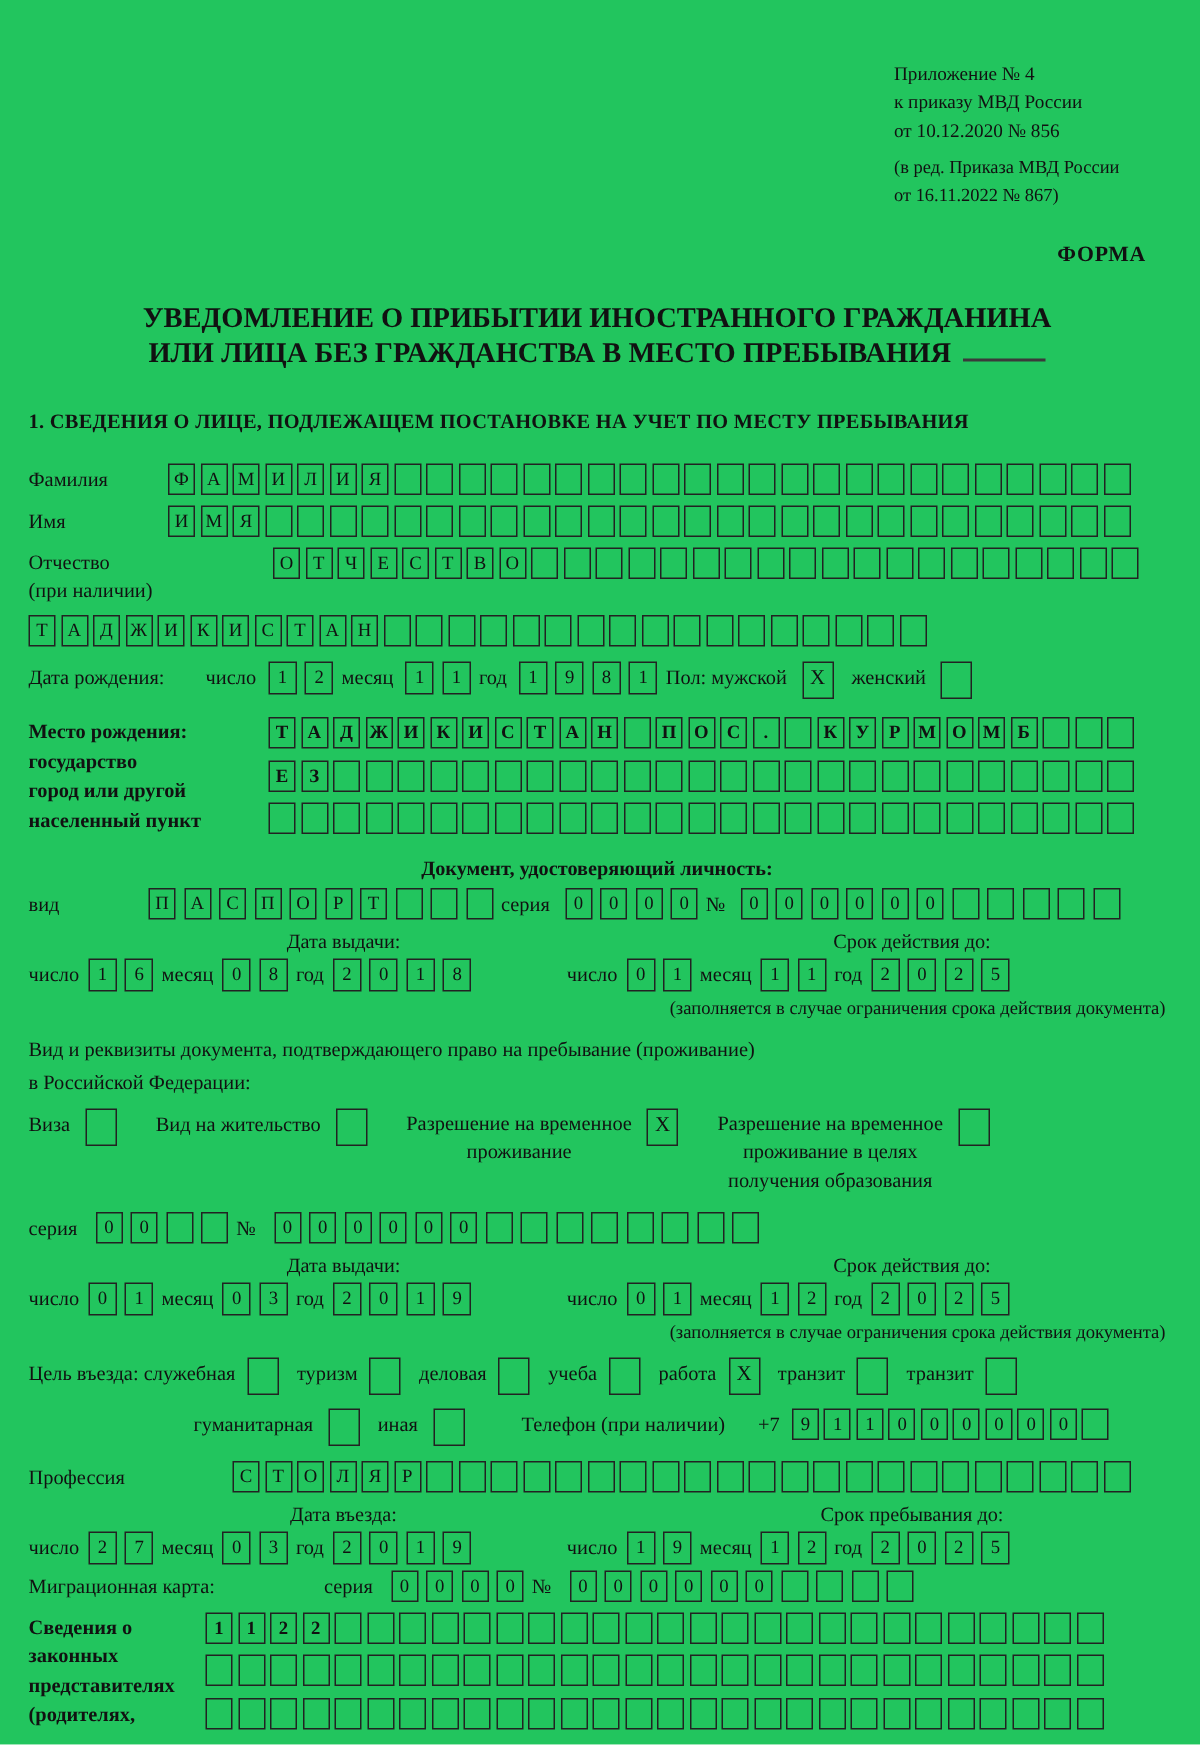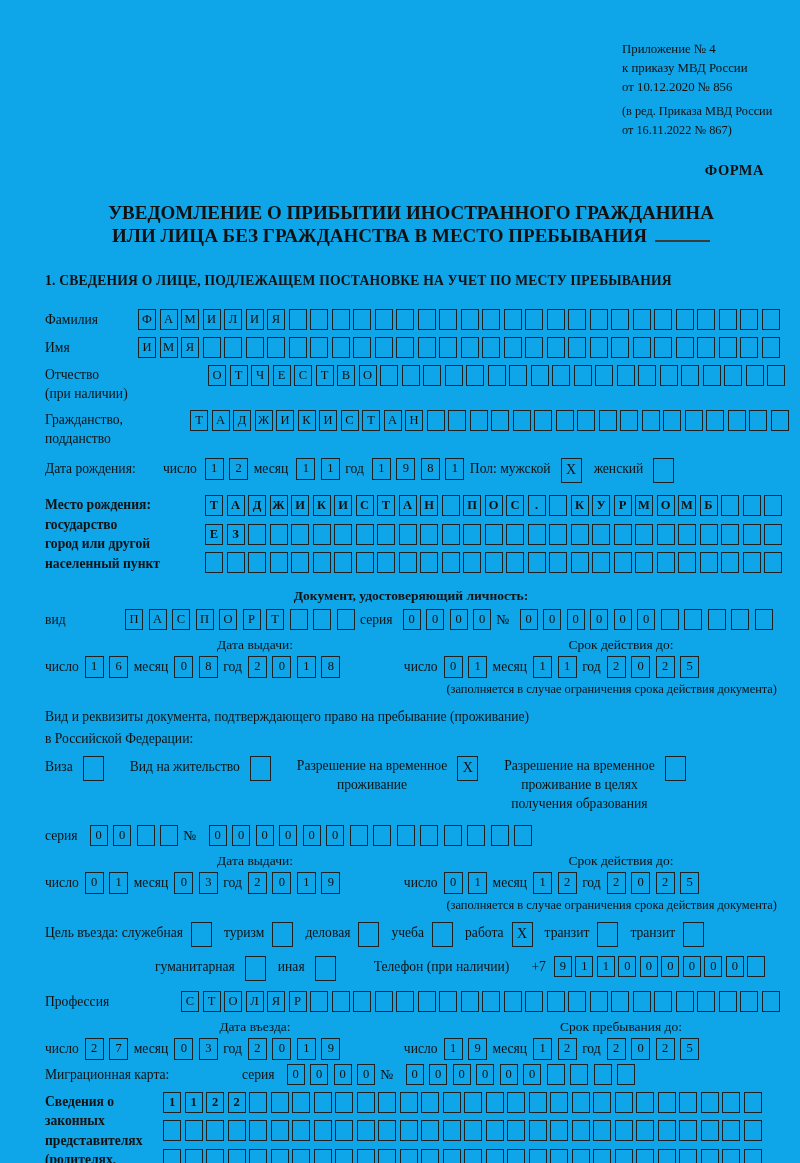--- a/index.html
+++ b/index.html
@@ -1,18 +1,18 @@
 <!DOCTYPE html>
 <html lang="ru"><head>
 <meta charset="utf-8">
 <style>
   html,body{margin:0;padding:0;background:#fff;}
   .page{
     position:relative;width:800px;height:1163px;box-sizing:border-box;
-    padding:40px 23px 10px 45px;overflow:hidden;background:#0ea5e9;color:#111;
+    padding:40px 23px 10px 19px;overflow:hidden;background:#22c55e;color:#111;
     font-family:"Liberation Serif","DejaVu Serif",serif;
   }
   
   .appendix{margin-left:577px;font-size:12.8px;line-height:19px;white-space:nowrap;}
   .revision{margin-left:577px;margin-top:5px;font-size:12.3px;line-height:19px;white-space:nowrap;}
   .form-label{text-align:right;margin:22px 13px 0 0;font-weight:bold;font-size:14.5px;letter-spacing:.5px;}
   .title{margin-top:22px;text-align:center;font-weight:bold;font-size:19px;line-height:23px;}
   .title-underline{display:inline-block;width:55px;border-bottom:2px solid #3a3a3a;height:12px;margin-left:8px;}
   .sec{margin-top:26px;font-weight:bold;font-size:13.6px;letter-spacing:.2px;}
   #form-root{margin-top:20px;}
@@ -190,24 +190,20 @@
           <span class="cell" data-name="char-cell"></span>
           <span class="cell" data-name="char-cell"></span>
           <span class="cell" data-name="char-cell"></span>
           <span class="cell" data-name="char-cell"></span>
           <span class="cell" data-name="char-cell"></span>
           <span class="cell" data-name="char-cell"></span>
           <span class="cell" data-name="char-cell"></span>
         </span>
       </div>
       <div class="row" data-name="row-citizenship">
-        <span class="lbl" data-name="field-label">
-          <div>Гражданство,</div>
-          <div>подданство</div>
-        </span>
         <span class="cells" data-name="citizenship-cells">
           <span class="cell" data-name="char-cell">Т</span>
           <span class="cell" data-name="char-cell">А</span>
           <span class="cell" data-name="char-cell">Д</span>
           <span class="cell" data-name="char-cell">Ж</span>
           <span class="cell" data-name="char-cell">И</span>
           <span class="cell" data-name="char-cell">К</span>
           <span class="cell" data-name="char-cell">И</span>
           <span class="cell" data-name="char-cell">С</span>
           <span class="cell" data-name="char-cell">Т</span>

